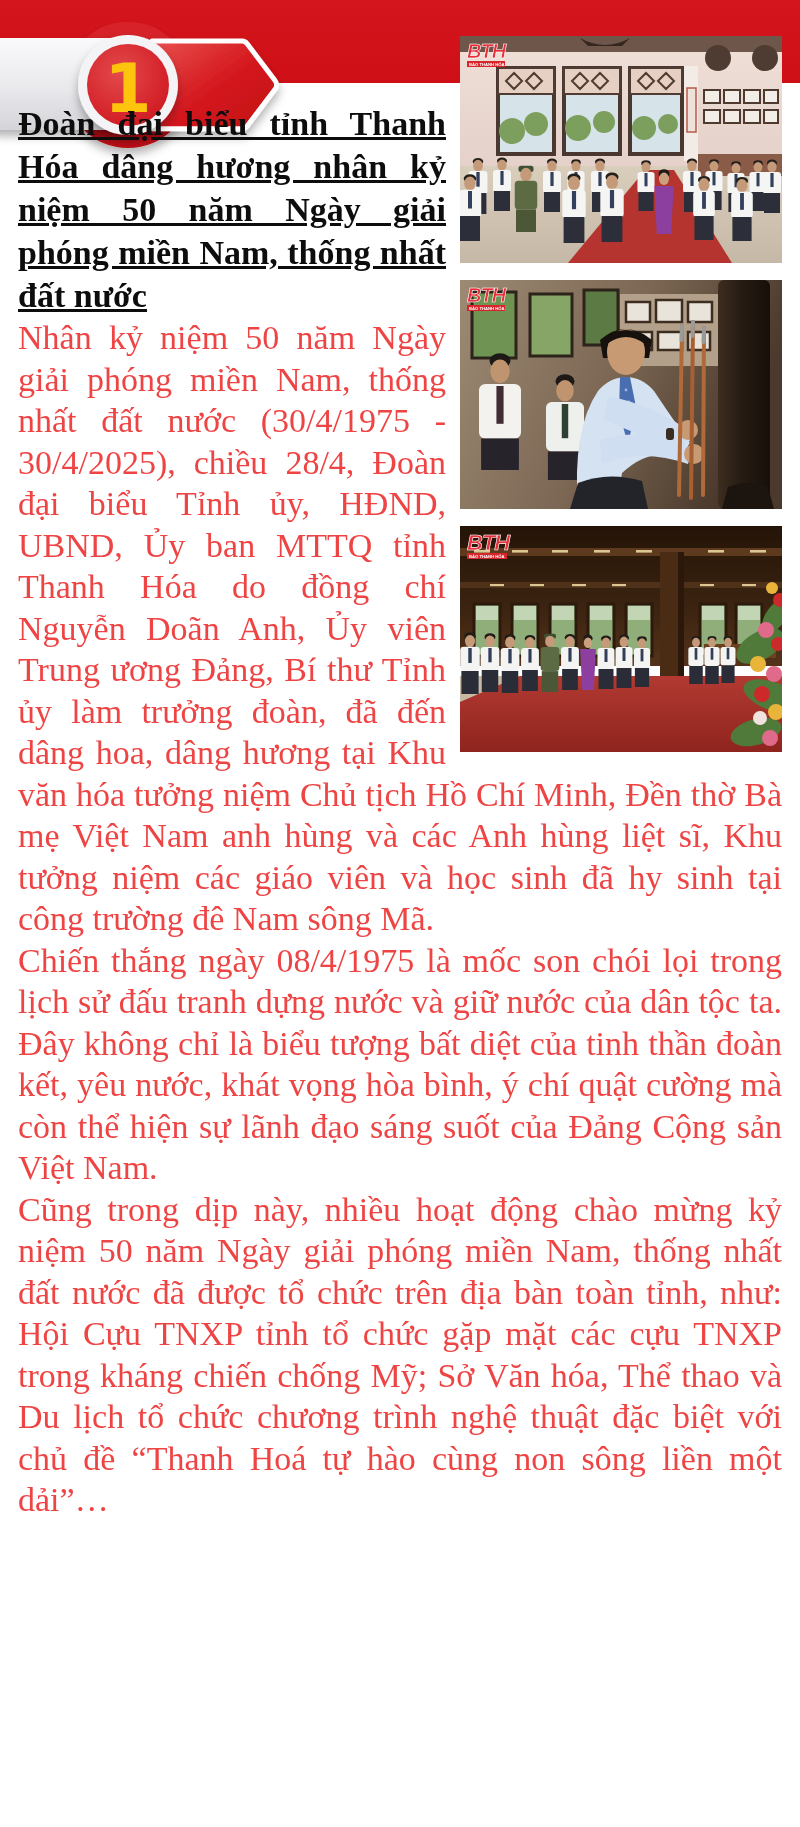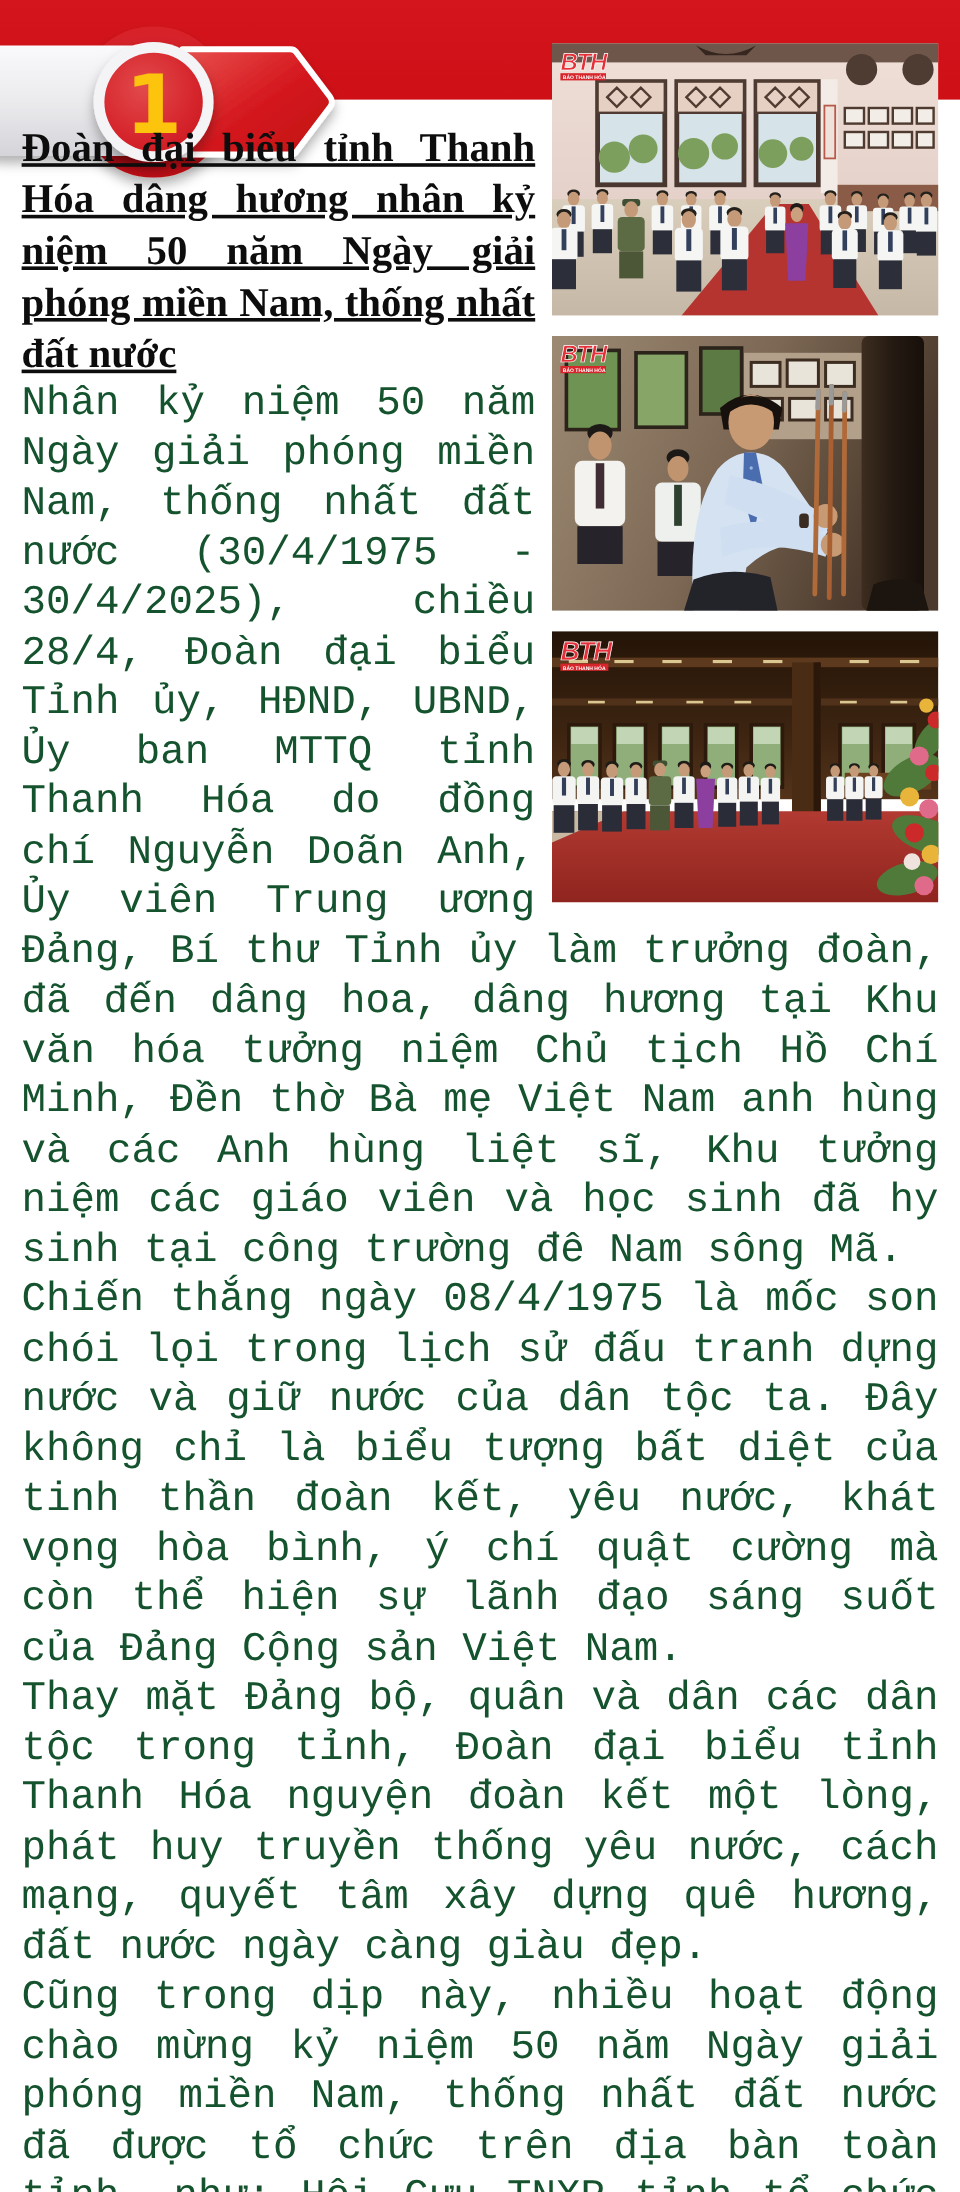--- a/index.html
+++ b/index.html
@@ -6,21 +6,21 @@
   .page{position:relative;width:800px;height:1827px;background:#ffffff;overflow:hidden;
         font-family:"Liberation Serif","DejaVu Serif",serif;color:#111111;}
   .band{position:absolute;left:0;top:0;width:800px;height:83px;background:linear-gradient(180deg,#d5151d 0%,#cf0f16 100%);}
   .badge-svg{position:absolute;left:0;top:0;}
   .content{position:relative;padding:0 18px 0 18px;}
   .photo-stack{float:right;width:322px;margin-top:36px;margin-left:14px;}
   .photo{position:relative;width:369px;margin-bottom:17px;line-height:0;}
   .photo svg{display:block;}
   h1.title{margin:0;padding:102px 0 0 0;font-size:34px;line-height:43px;font-weight:bold;
            text-align:justify;letter-spacing:0;color:#0d0d0d;text-decoration:underline;}
-  p.para{margin:0;font-size:34px;line-height:41.5px;text-align:justify;color:#14532d;font-family:Liberation Mono, monospace;}
+  p.para{margin:0;font-size:34px;line-height:41.5px;text-align:justify;color:#ef4444;}
   .wm-text{font-family:"Liberation Sans","DejaVu Sans",sans-serif;font-style:italic;font-weight:bold;}
   .wm-sub{font-family:"Liberation Sans","DejaVu Sans",sans-serif;font-weight:bold;}
 </style>
 </head>
 <body>
 
 <div class="page">
 
   <div class="band"></div>
 
@@ -367,16 +367,15 @@
             <rect x="7" y="27" width="40" height="6" fill="#d8252c"></rect>
             <text class="wm-sub" x="9" y="32" font-size="4.2" fill="#ffffff">BÁO THANH HÓA</text>
           </g>
         </svg>
       </div>
     </div>
 
     <h1 class="title">Đoàn đại biểu tỉnh Thanh Hóa dâng hương nhân kỷ niệm 50 năm Ngày giải phóng miền Nam, thống nhất đất nước</h1>
     <p class="para">Nhân kỷ niệm 50 năm Ngày giải phóng miền Nam, thống nhất đất nước (30/4/1975 - 30/4/2025), chiều 28/4, Đoàn đại biểu Tỉnh ủy, HĐND, UBND, Ủy ban MTTQ tỉnh Thanh Hóa do đồng chí Nguyễn Doãn Anh, Ủy viên Trung ương Đảng, Bí thư Tỉnh ủy làm trưởng đoàn, đã đến dâng hoa, dâng hương tại Khu văn hóa tưởng niệm Chủ tịch Hồ Chí Minh, Đền thờ Bà mẹ Việt Nam anh hùng và các Anh hùng liệt sĩ, Khu tưởng niệm các giáo viên và học sinh đã hy sinh tại công trường đê Nam sông Mã.</p>
     <p class="para">Chiến thắng ngày 08/4/1975 là mốc son chói lọi trong lịch sử đấu tranh dựng nước và giữ nước của dân tộc ta. Đây không chỉ là biểu tượng bất diệt của tinh thần đoàn kết, yêu nước, khát vọng hòa bình, ý chí quật cường mà còn thể hiện sự lãnh đạo sáng suốt của Đảng Cộng sản Việt Nam.</p>
-    <p class="para">Thay mặt Đảng bộ, quân và dân các dân tộc trong tỉnh, Đoàn đại biểu tỉnh Thanh Hóa nguyện đoàn kết một lòng, phát huy truyền thống yêu nước, cách mạng, quyết tâm xây dựng quê hương, đất nước ngày càng giàu đẹp.</p>
     <p class="para">Cũng trong dịp này, nhiều hoạt động chào mừng kỷ niệm 50 năm Ngày giải phóng miền Nam, thống nhất đất nước đã được tổ chức trên địa bàn toàn tỉnh, như: Hội Cựu TNXP tỉnh tổ chức gặp mặt các cựu TNXP trong kháng chiến chống Mỹ; Sở Văn hóa, Thể thao và Du lịch tổ chức chương trình nghệ thuật đặc biệt với chủ đề “Thanh Hoá tự hào cùng non sông liền một dải”…</p>
   </div>
 </div>
 
 </body></html>

